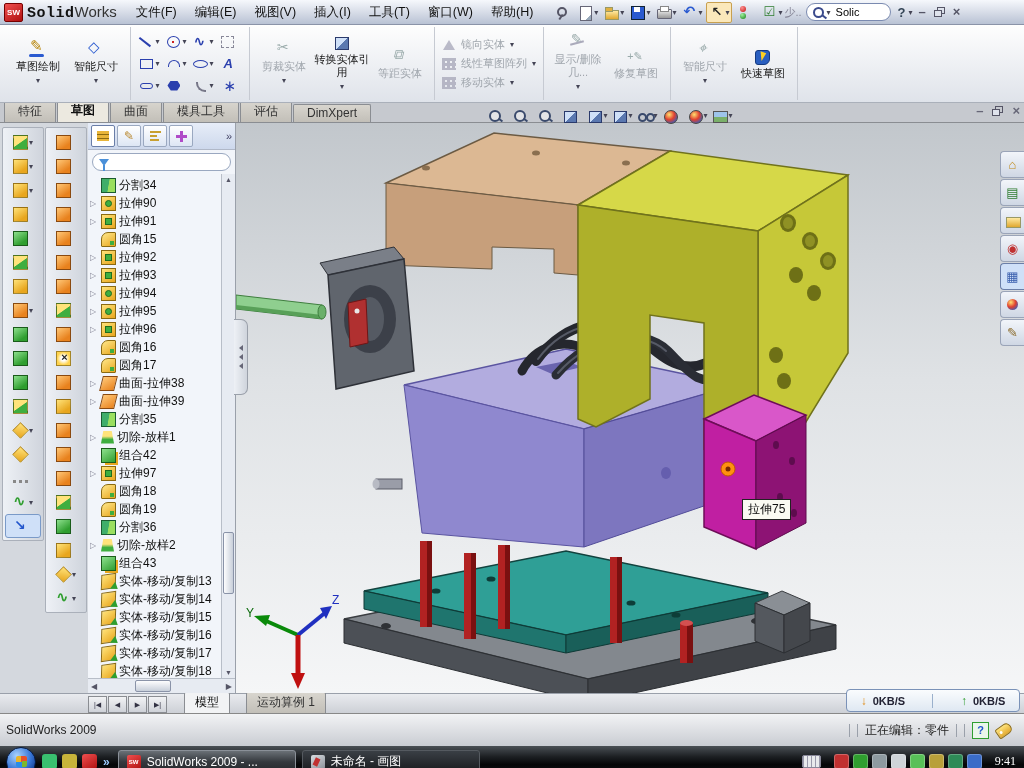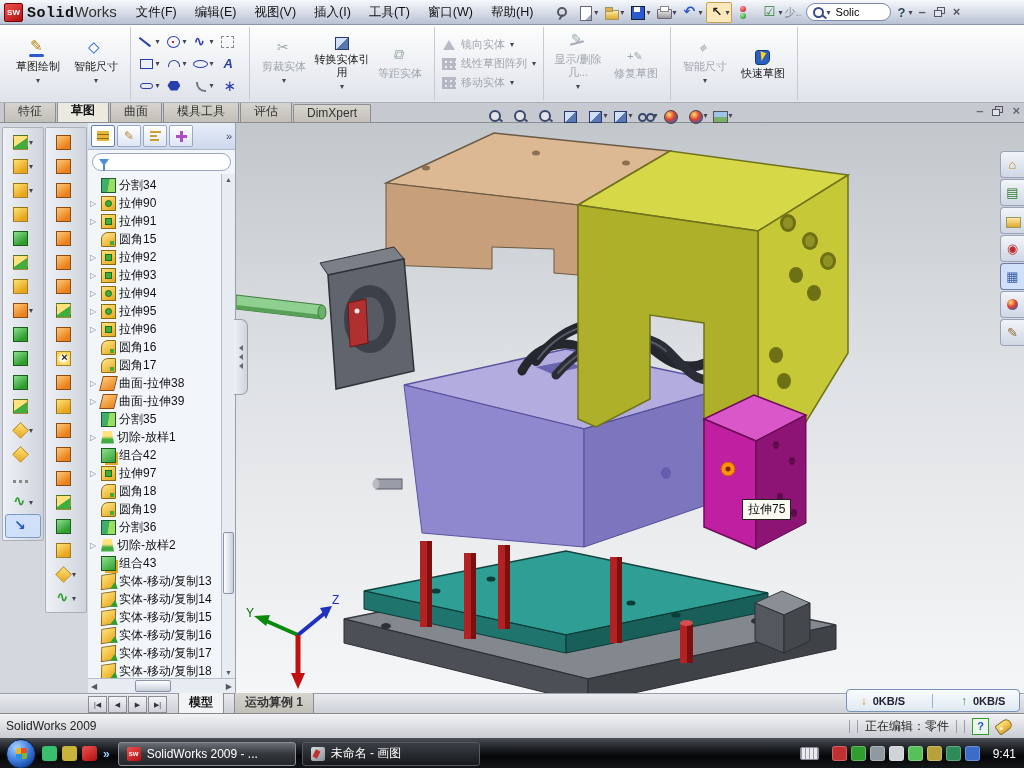--- a/index.html
+++ b/index.html
@@ -226,26 +226,26 @@
   .net-part{display:flex;align-items:center;gap:6px;}
   .net-down{color:#e09020;font-size:12px;}
   .net-up{color:#2f9e2f;font-size:12px;}
   .netdiv{width:1px;height:14px;background:#9ab0cc;}
 
   
   .modeltabs{height:20px;background:linear-gradient(#e9ebef,#cdd0d6);border-top:1px solid #9aa0aa;
      display:flex;align-items:flex-end;padding-left:88px;box-sizing:border-box;}
   .navbtn{width:17px;height:15px;background:linear-gradient(#f2f3f5,#cfd2d8);border:1px solid #8a8d92;
      font-size:7px;color:#334;display:flex;align-items:center;justify-content:center;margin-right:1px;}
-  .dtab{font-size:12px;padding:1px 10px 2px;border:1px solid #8a8d92;border-bottom:none;margin-left:10px;
-     background:linear-gradient(#d8d5ce,#c2bfb8);color:#333;border-radius:2px 2px 0 0;font-weight:bold;}
+  .dtab{font-size:12px;padding:1px 10px 2px;border:1px solid #8a8d92;border-bottom:none;margin-left:16px;
+     background:linear-gradient(#d8d5ce,#c2bfb8);color:#333;border-radius:2px 2px 0 0;}
   .dtab.active{background:#f2f3f5;color:#111;}
 
   
-  .statusbar{height:25px;background:linear-gradient(#f2f3f5,#c9ccd2);border-top:1px solid #888;
+  .statusbar{height:33px;background:linear-gradient(#f2f3f5,#c9ccd2);border-top:1px solid #888;
      display:flex;align-items:center;font-size:12px;color:#222;padding:0 6px;box-sizing:border-box;}
   .statusright{margin-left:auto;display:flex;align-items:center;gap:7px;}
   .sep{width:1px;height:13px;background:#9aa0aa;}
   .qbox{width:15px;height:15px;border:1px solid #2f9e2f;background:#eaf6ea;color:#2255cc;font-weight:bold;
      font-size:11px;display:flex;align-items:center;justify-content:center;}
   .tagico{width:14px;height:9px;background:linear-gradient(#ffe37a,#e0a830);border:1px solid #8a6a12;
      border-radius:2px 5px 5px 2px;transform:rotate(-35deg);position:relative;margin-right:6px;}
   .tagico::after{content:"";position:absolute;left:2px;top:3px;width:3px;height:3px;border-radius:50%;background:#fff;}
 
   
@@ -264,21 +264,21 @@
   .taskbtn{display:flex;align-items:center;gap:6px;width:178px;height:24px;border-radius:3px;margin-right:6px;
      padding:0 8px;box-sizing:border-box;font-size:12px;color:#fff;border:1px solid #555a60;
      background:linear-gradient(#3a3f45,#17191c);}
   .taskbtn.active{background:linear-gradient(#6a7076,#34383d 50%,#24272b);border-color:#8a9098;}
   .tico{width:14px;height:14px;border-radius:2px;flex:0 0 14px;}
   .t-sw{background:linear-gradient(145deg,#f05050,#b01010);color:#fff;font-size:6px;font-weight:bold;
      display:flex;align-items:center;justify-content:center;}
   .t-paint{background:linear-gradient(145deg,#d8dce0,#8a9098);position:relative;}
   .t-paint::after{content:"";position:absolute;left:3px;top:3px;width:5px;height:8px;background:#c03030;transform:rotate(25deg);}
   .tasklabel{white-space:nowrap;overflow:hidden;}
-  .tray{margin-left:auto;display:flex;align-items:center;gap:5px;padding-right:6px;}
+  .tray{margin-left:auto;display:flex;align-items:center;gap:5px;padding-right:6px;font-family:Liberation Serif, serif;}
   .kbico{width:17px;height:11px;background:#e8eaec;border:1px solid #889;border-radius:2px;
      background-image:repeating-linear-gradient(90deg,#99a 0 1px,transparent 1px 4px);margin-right:8px;}
   .trayico{width:13px;height:13px;border-radius:3px;border:1px solid rgba(255,255,255,.25);}
   .clock{color:#fff;font-size:12px;margin-left:8px;}
 </style>
 </head>
 <body>
 
 <div id="app">
 

